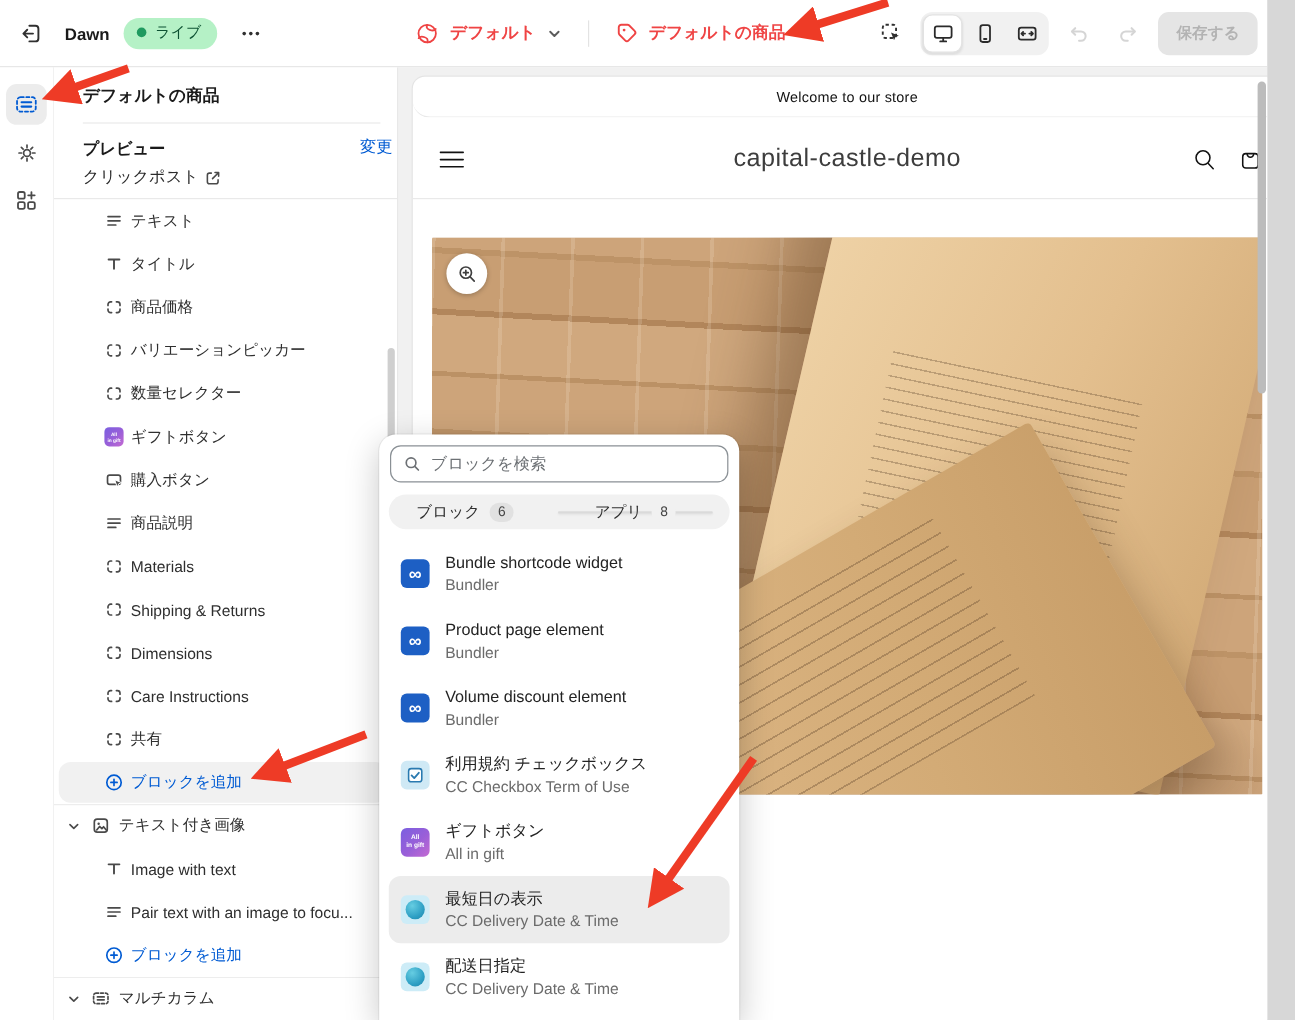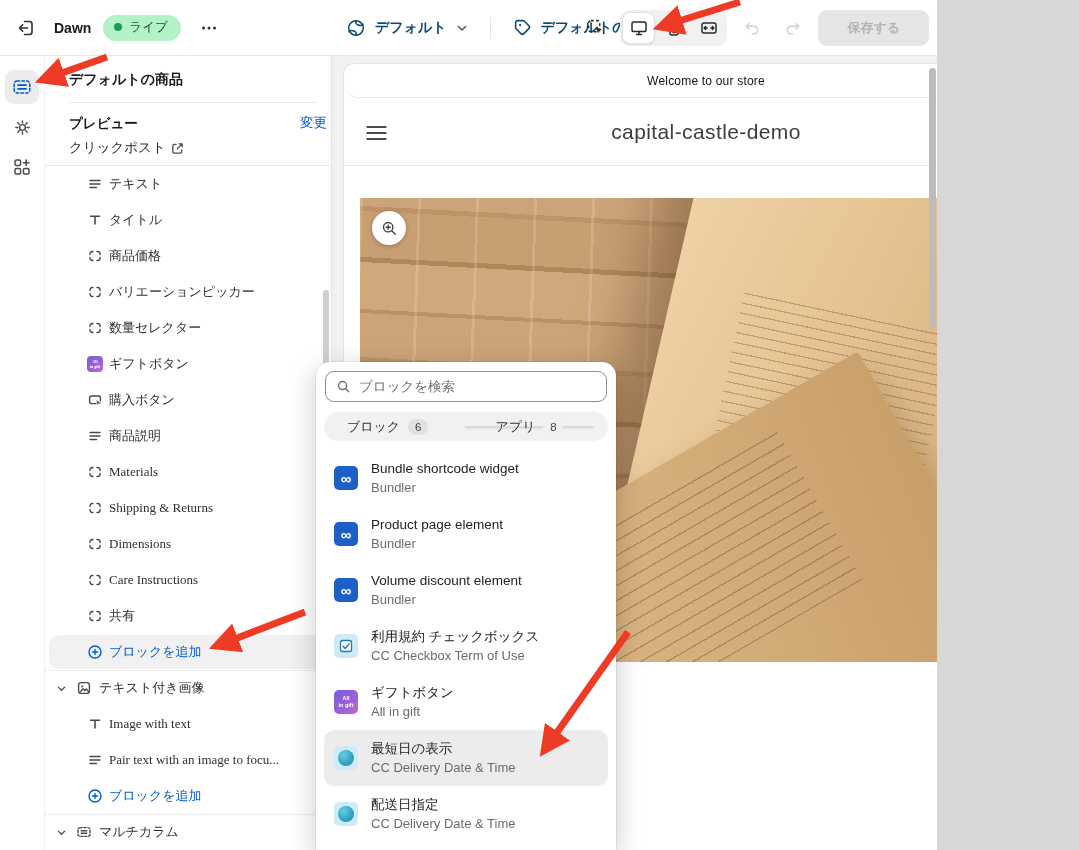--- a/index.html
+++ b/index.html
@@ -1,58 +1,58 @@
 <!DOCTYPE html>
 <html style="--c-accent: #005bd3; --c-badge-bg: #b5f1c6; --c-badge-text: #0c5132; --c-badge-dot: #1f9a5f; --c-arrow: #ee3b26; --c-bundler: #1d5fc4;"><head>
 <meta charset="utf-8">
 <style>
   * { margin:0; padding:0; box-sizing:border-box; }
   html,body { background:#d7d7d7; }
   .app {
-    position:relative; width:937px; height:850px; overflow:hidden;
+    position:relative; width:1056px; height:850px; overflow:hidden;
     background:#fff; font-family:"Liberation Sans", sans-serif; color:#303030;
   }
   button { font-family:inherit; background:none; border:none; cursor:pointer; color:inherit; }
   svg { display:block; }
 
   
   .topbar { position:absolute; left:0; top:0; right:0; height:56px; background:#fff; border-bottom:1px solid #e7e7e7; z-index:6; }
   .tb-left { position:absolute; left:10px; top:0; height:55px; display:flex; align-items:center; gap:12px; }
   .icon-btn { width:32px; height:32px; border-radius:8px; display:grid; place-items:center; color:#303030; }
   .theme-name { font-size:14px; font-weight:700; color:#1a1a1a; }
   .live-badge { display:inline-flex; align-items:center; gap:7px; background:var(--c-badge-bg,#b5f1c6); color:var(--c-badge-text,#0c5132); border-radius:13px; padding:4px 13px 5px 11px; font-size:12.5px; }
   .live-dot { width:8px; height:8px; border-radius:50%; background:var(--c-badge-dot,#1f9a5f); }
   .tb-center { position:absolute; left:338px; top:0; height:55px; display:flex; align-items:center; }
-  .tb-sel { display:flex; align-items:center; gap:9px; font-size:14px; font-weight:700; color:#0c4a6e; padding:6px 8px; border-radius:8px;justify-content:flex-end; }
+  .tb-sel { display:flex; align-items:center; gap:9px; font-size:14px; font-weight:700; color:#ef4444; padding:6px 8px; border-radius:8px;justify-content:flex-end; }
   .tb-divider { width:1px; height:22px; background:#e3e3e3; margin:0 14px; }
   .chev { color:#5c5c5c; }
   .tb-right { position:absolute; right:8px; top:0; height:55px; display:flex; align-items:center; gap:9px; }
   .device-group { display:flex; align-items:center; background:#f1f1f1; border-radius:10px; padding:2px; gap:2px; }
   .device-btn { width:33px; height:32px; border-radius:8px; display:grid; place-items:center; color:#2b2b2b; }
   .device-btn.active { background:#fff; border:1px solid #e2e2e2; box-shadow:0 1px 2px rgba(0,0,0,.08); }
   .ghost { color:#d5d5d5; }
-  .save-btn { background:#e5e5e5; color:#b3b3b3; font-size:13px; font-weight:700; padding:9px 29px; border-radius:9px; }
+  .save-btn { background:#e5e5e5; color:#b3b3b3; font-size:13px; font-weight:700; padding:9px 15px; border-radius:9px; }
 
   
   .rail { position:absolute; left:0; top:56px; bottom:0; width:44px; background:#fff; z-index:4;
           display:flex; flex-direction:column; align-items:center; padding-top:14px; gap:6px; }
   .rail-btn { width:34px; height:34px; border-radius:9px; display:grid; place-items:center; color:#4a4a4a; }
   .rail-btn.active { background:#ececec; color:var(--c-accent,#005bd3); }
 
   
   .sidebar { position:absolute; left:44px; top:56px; bottom:0; width:288px; background:#fff;
              border-left:1px solid #f1f1f1; border-right:1px solid #e3e3e3; z-index:3; }
   .sb-title { position:absolute; left:24px; top:15px; font-size:14px; font-weight:700; color:#1a1a1a; }
   .sb-div { position:absolute; height:1px; background:#e9e9e9; }
   .sb-div.d1 { left:24px; right:14px; top:46px; }
   .sb-div.d2 { left:0; right:0; top:109px; }
   .sb-prev-label { position:absolute; left:24px; top:59px; font-size:13.5px; font-weight:700; color:#1a1a1a; }
   .sb-change { position:absolute; right:4px; top:58px; font-size:13.5px; color:var(--c-accent,#005bd3); }
   .sb-prev-value { position:absolute; left:24px; top:83px; font-size:13.5px; color:#2b2b2b; display:flex; align-items:center; gap:4px; }
-  .sb-list { position:absolute; left:0; right:0; top:110px;font-family:Liberation Serif, serif; }
+  .sb-list { position:absolute; left:0; right:0; top:110px; }
   .sb-row { position:relative; height:36px; display:flex; align-items:center; font-size:13px; color:#2f2f2f; }
   .sb-row.divtop { box-shadow: inset 0 1px 0 #ededed; }
   .sb-row .ric { width:18px; height:18px; display:grid; place-items:center; color:#4a4a4a; flex:0 0 18px; }
   .sb-row .chevbox { width:14px; height:14px; display:grid; place-items:center; color:#4a4a4a; margin:0 7px 0 9px; }
   .sb-row.block, .sb-row.add { padding-left:41px; }
   .sb-row.block .rlabel, .sb-row.add .rlabel { margin-left:5px; }
   .sb-row.section .ric { margin-left:0; }
   .sb-row.section .rlabel { margin-left:6px; }
   .sb-row.add { color:var(--c-accent,#005bd3); }
   .sb-row.add .ric { color:var(--c-accent,#005bd3); }

